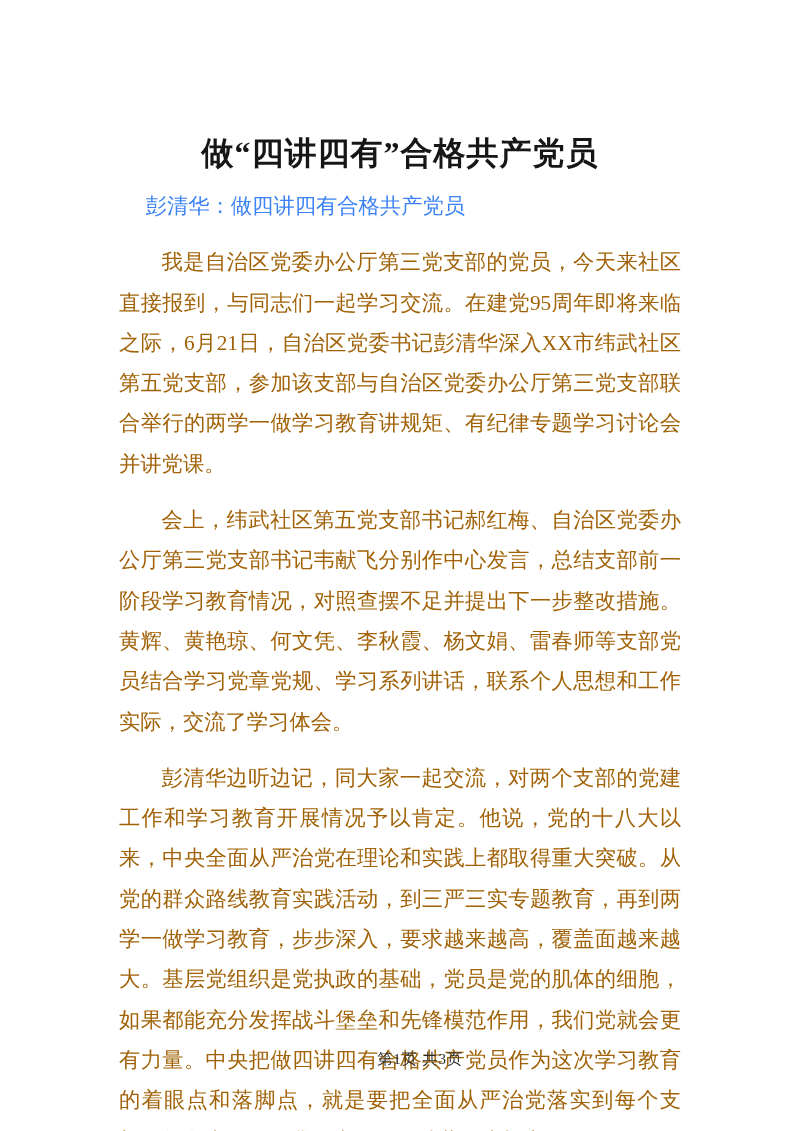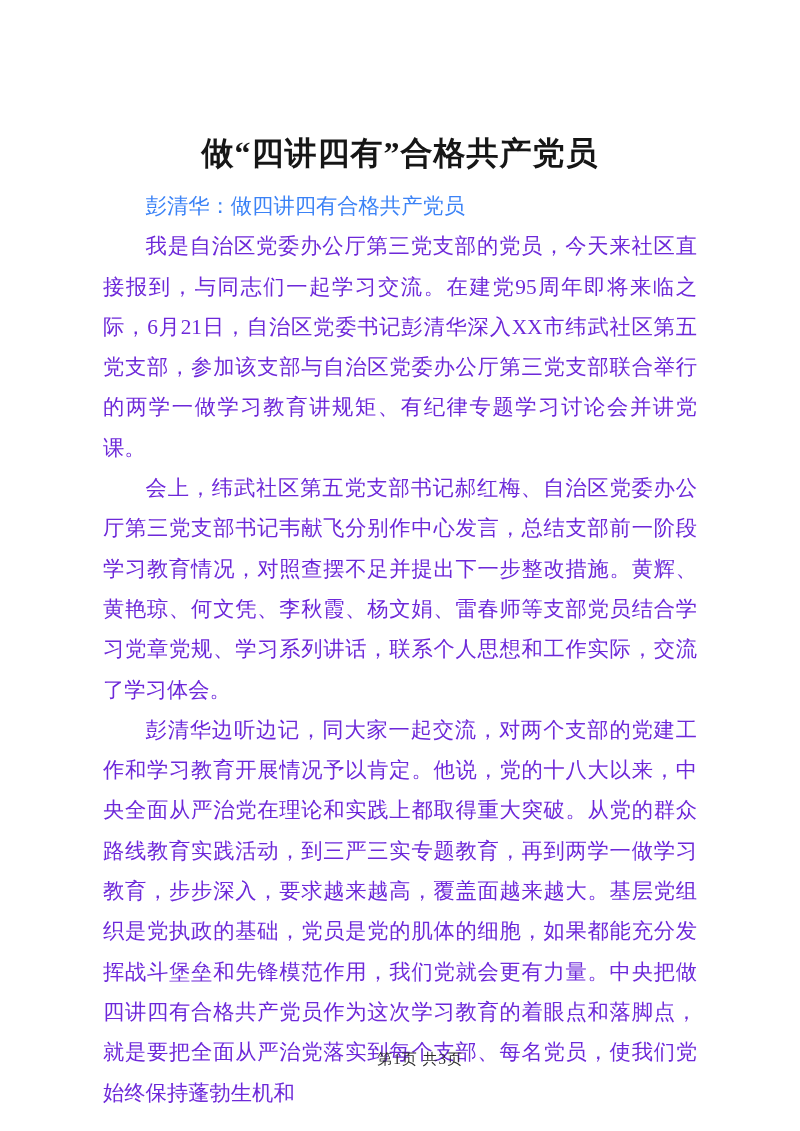--- a/index.html
+++ b/index.html
@@ -31,26 +31,26 @@
     }
     .doc-byline {
       margin: 0;
       font-size: 21.3px;
       line-height: 40.3px;
       text-indent: 2em;
       text-align: justify;
       color: #3b82f6;
     }
     .doc-paragraph {
-      margin: 0;
+      margin: 16px;
       font-size: 21.3px;
       line-height: 40.3px;
       text-indent: 2em;
       text-align: justify;
-      color: #6d28d9;
+      color: #a16207;
     }
     .page-footer {
       position: absolute;
       left: 0;
       bottom: 62px;
       width: 100%;
       box-sizing: border-box;
       padding-left: 40px; 
       text-align: center;
       font-size: 15px;

